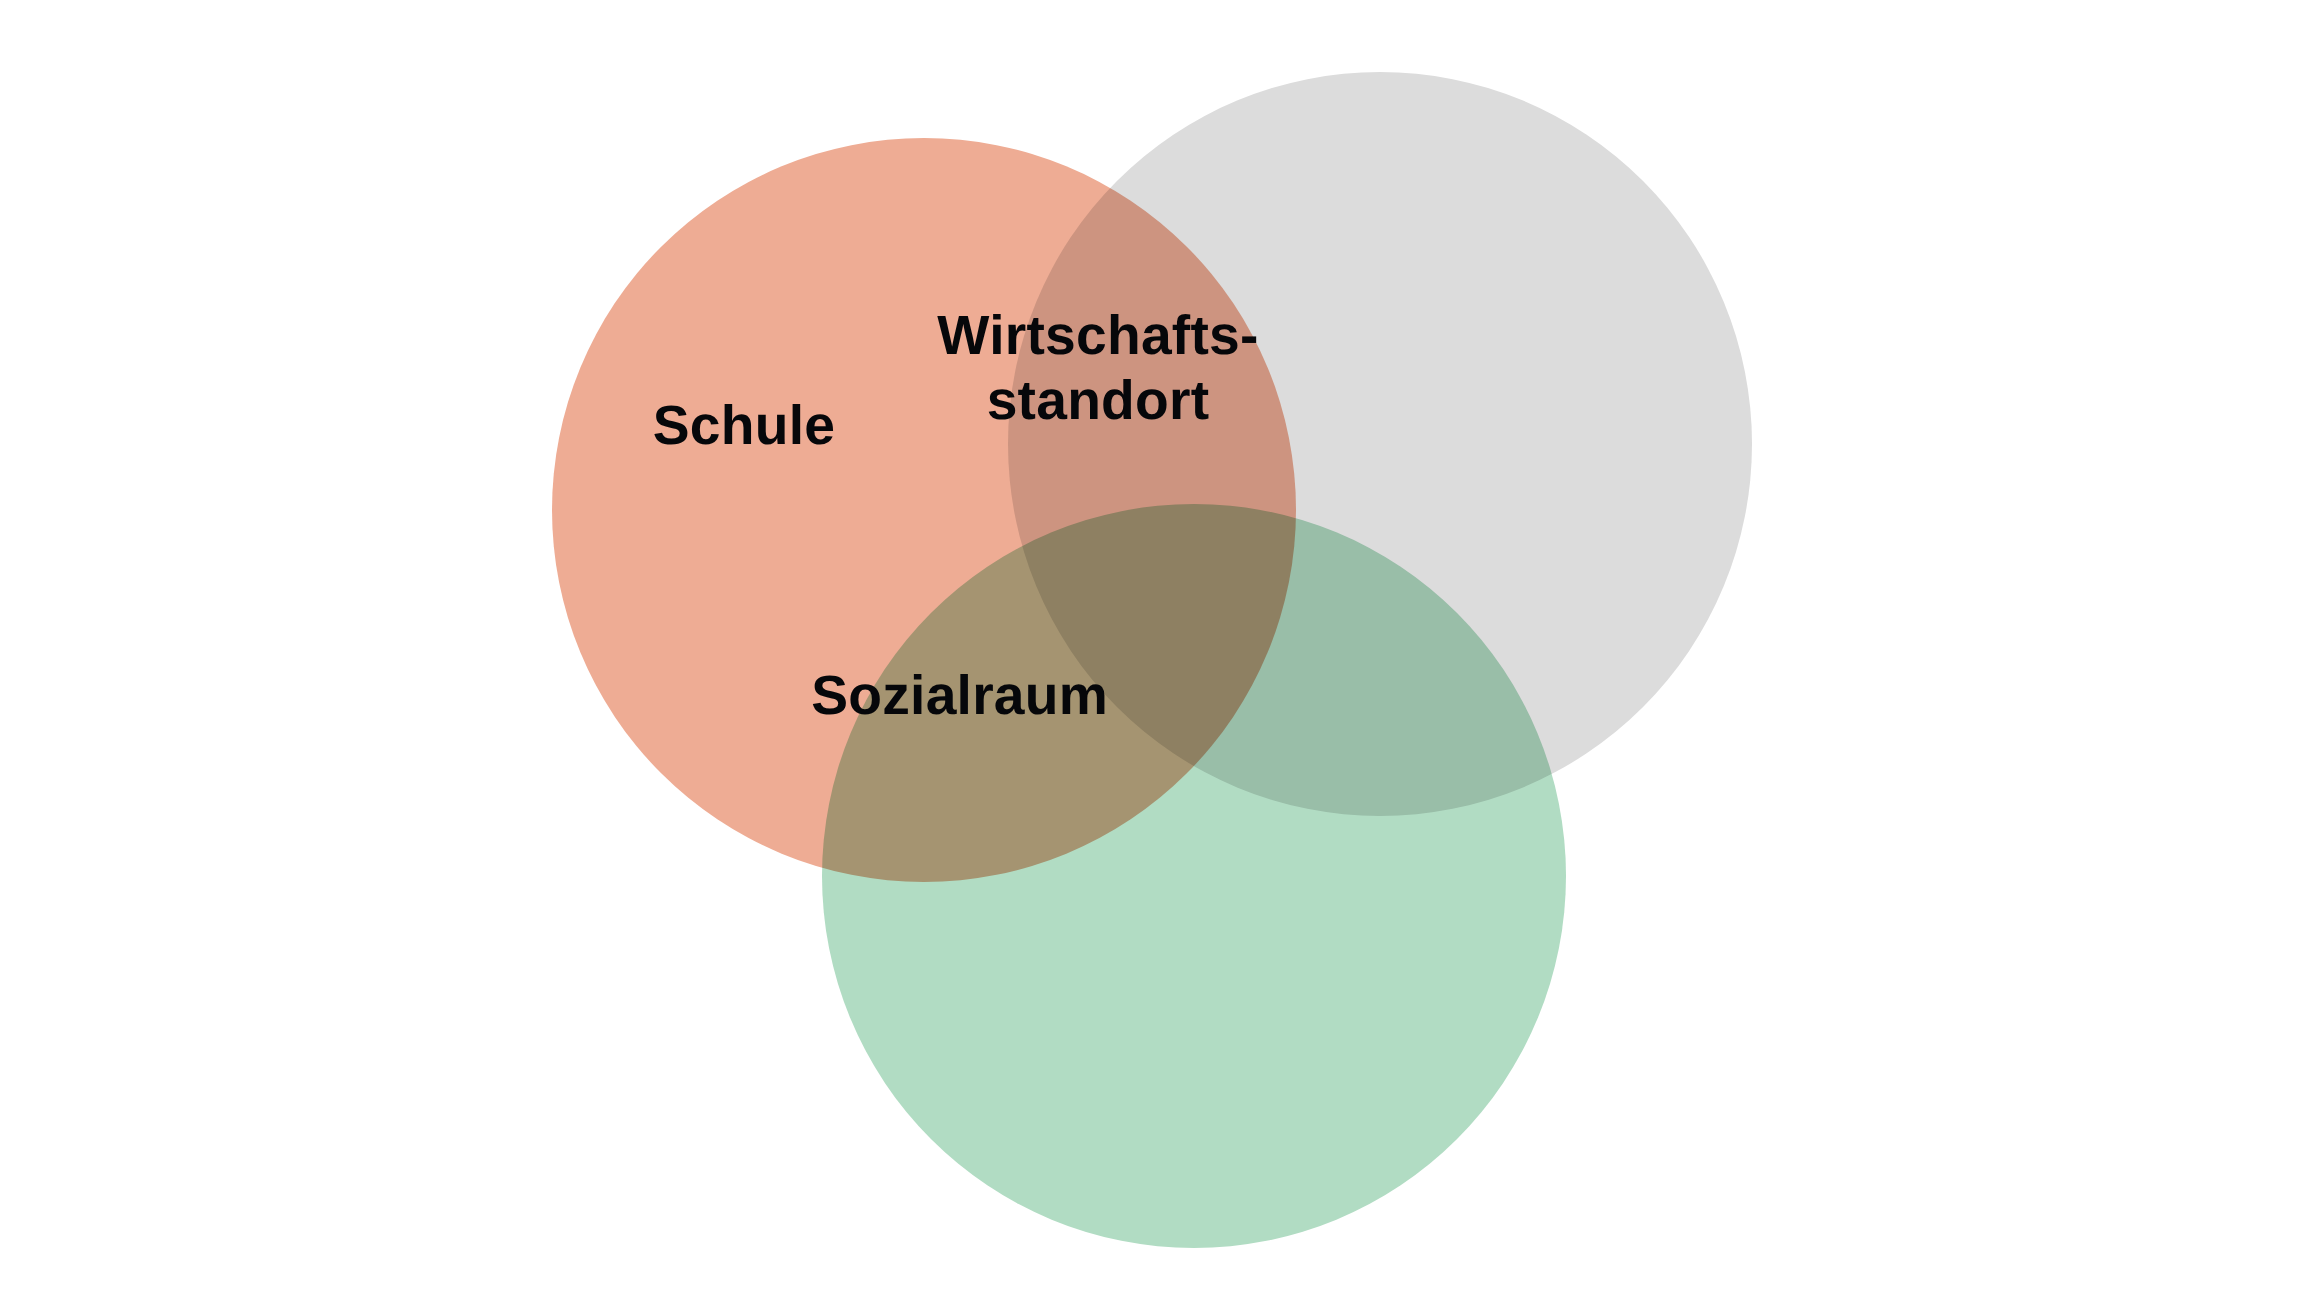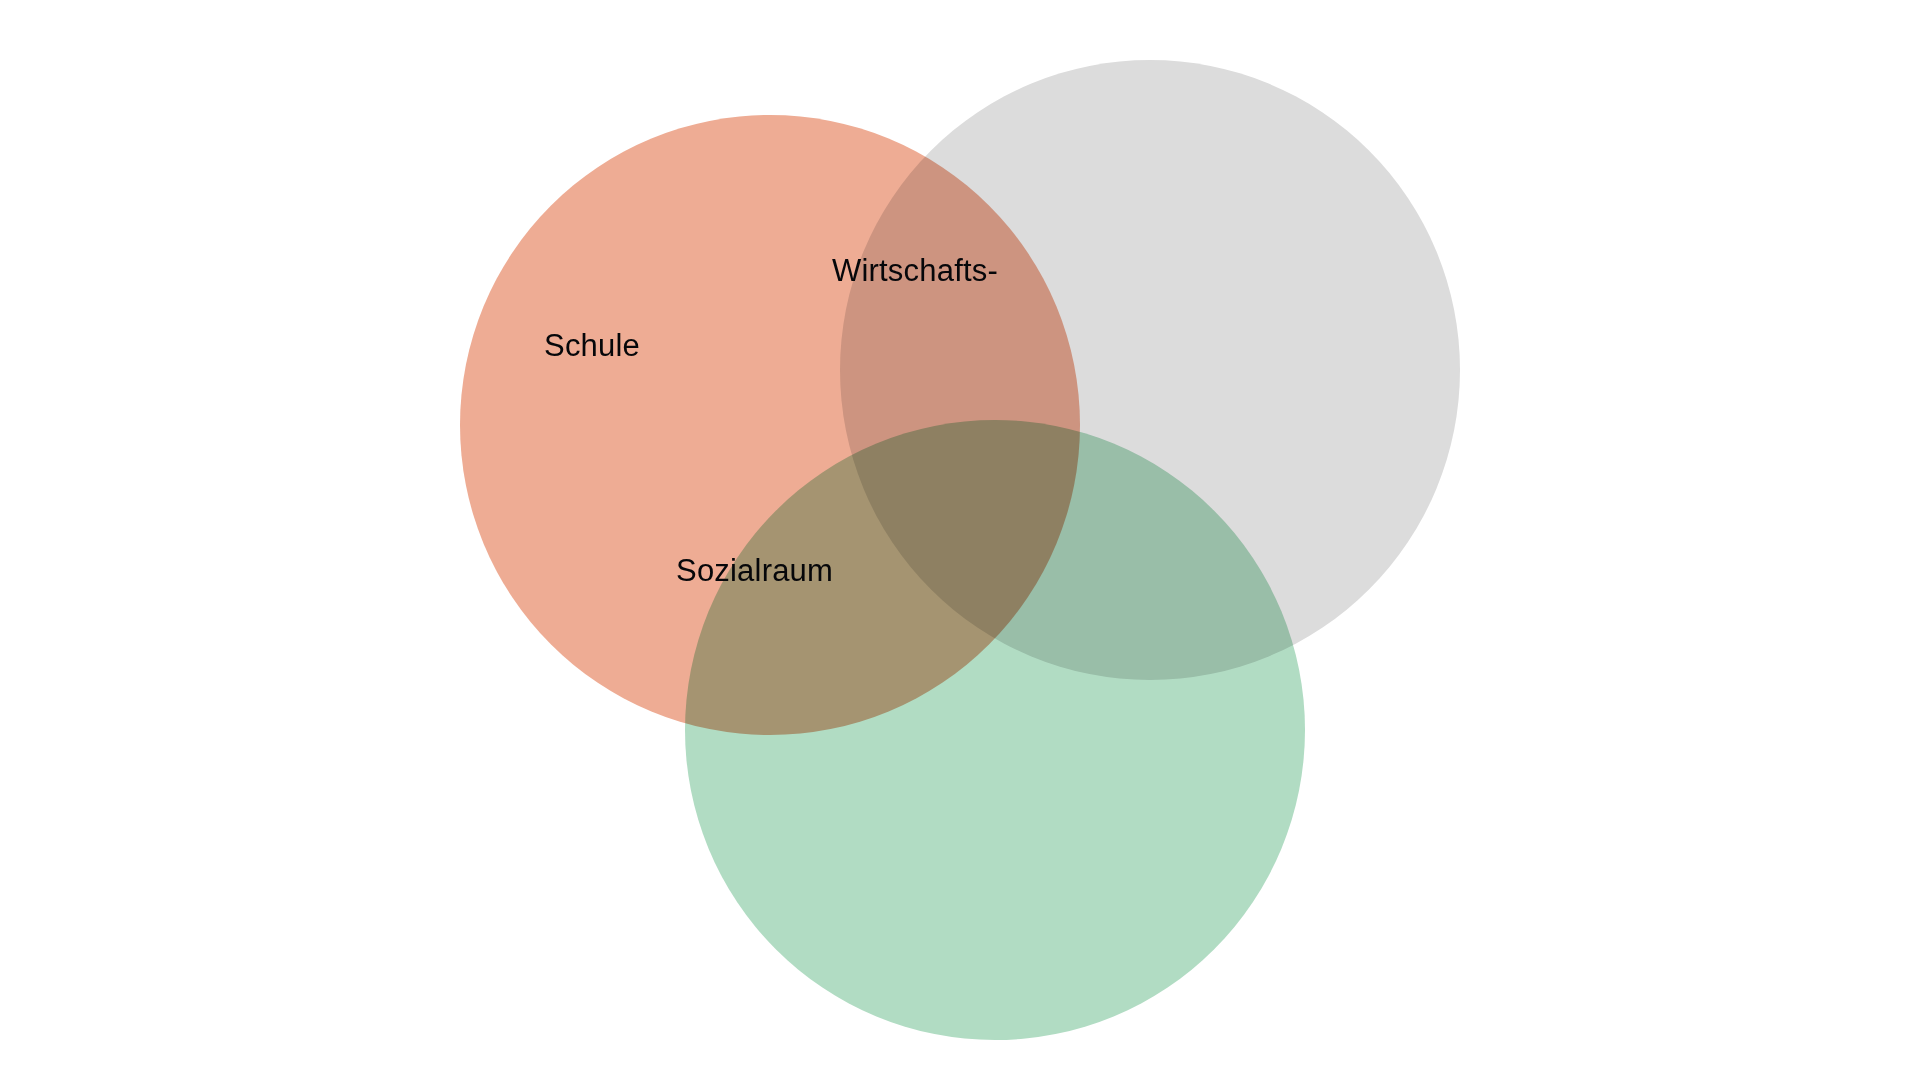--- a/index.html
+++ b/index.html
@@ -30,22 +30,22 @@
   }
 
   .venn-circle {
     mix-blend-mode: multiply;
   }
 
   .venn-label {
     position: absolute;
     color: #06070a;
     font-family: "Liberation Sans", sans-serif;
-    font-weight: 400;
-    font-size: 31px;
+    font-weight: 700;
+    font-size: 46px;
     line-height: 1.17;
     letter-spacing: 0.2px;
     white-space: pre;
     text-align: center;
     -webkit-font-smoothing: antialiased;
   }
 
   #label-schule {
     left: 544px;
     top: 328px;
@@ -75,17 +75,17 @@
 
     <circle class="venn-circle" id="circle-schule" cx="770" cy="425" r="310" fill="#eeac94"></circle>
 
     <circle class="venn-circle" id="circle-wirtschaftsstandort" cx="1150" cy="370" r="310" fill="#dcdcdc"></circle>
 
     <circle class="venn-circle" id="circle-sozialraum" cx="995" cy="730" r="310" fill="#b1dcc3"></circle>
   </svg>
 
   <div class="venn-label" id="label-schule" style="color: rgb(6, 7, 10);">Schule</div>
 
-  <div class="venn-label" id="label-wirtschaftsstandort" style="color: rgb(6, 7, 10);"><span>Wirtschafts-</span><br></div>
+  <div class="venn-label" id="label-wirtschaftsstandort" style="color: rgb(6, 7, 10);"><span>Wirtschafts-</span><br><span>standort</span></div>
 
   <div class="venn-label" id="label-sozialraum" style="color: rgb(6, 7, 10);">Sozialraum</div>
 
 </div>
 
 </body></html>

